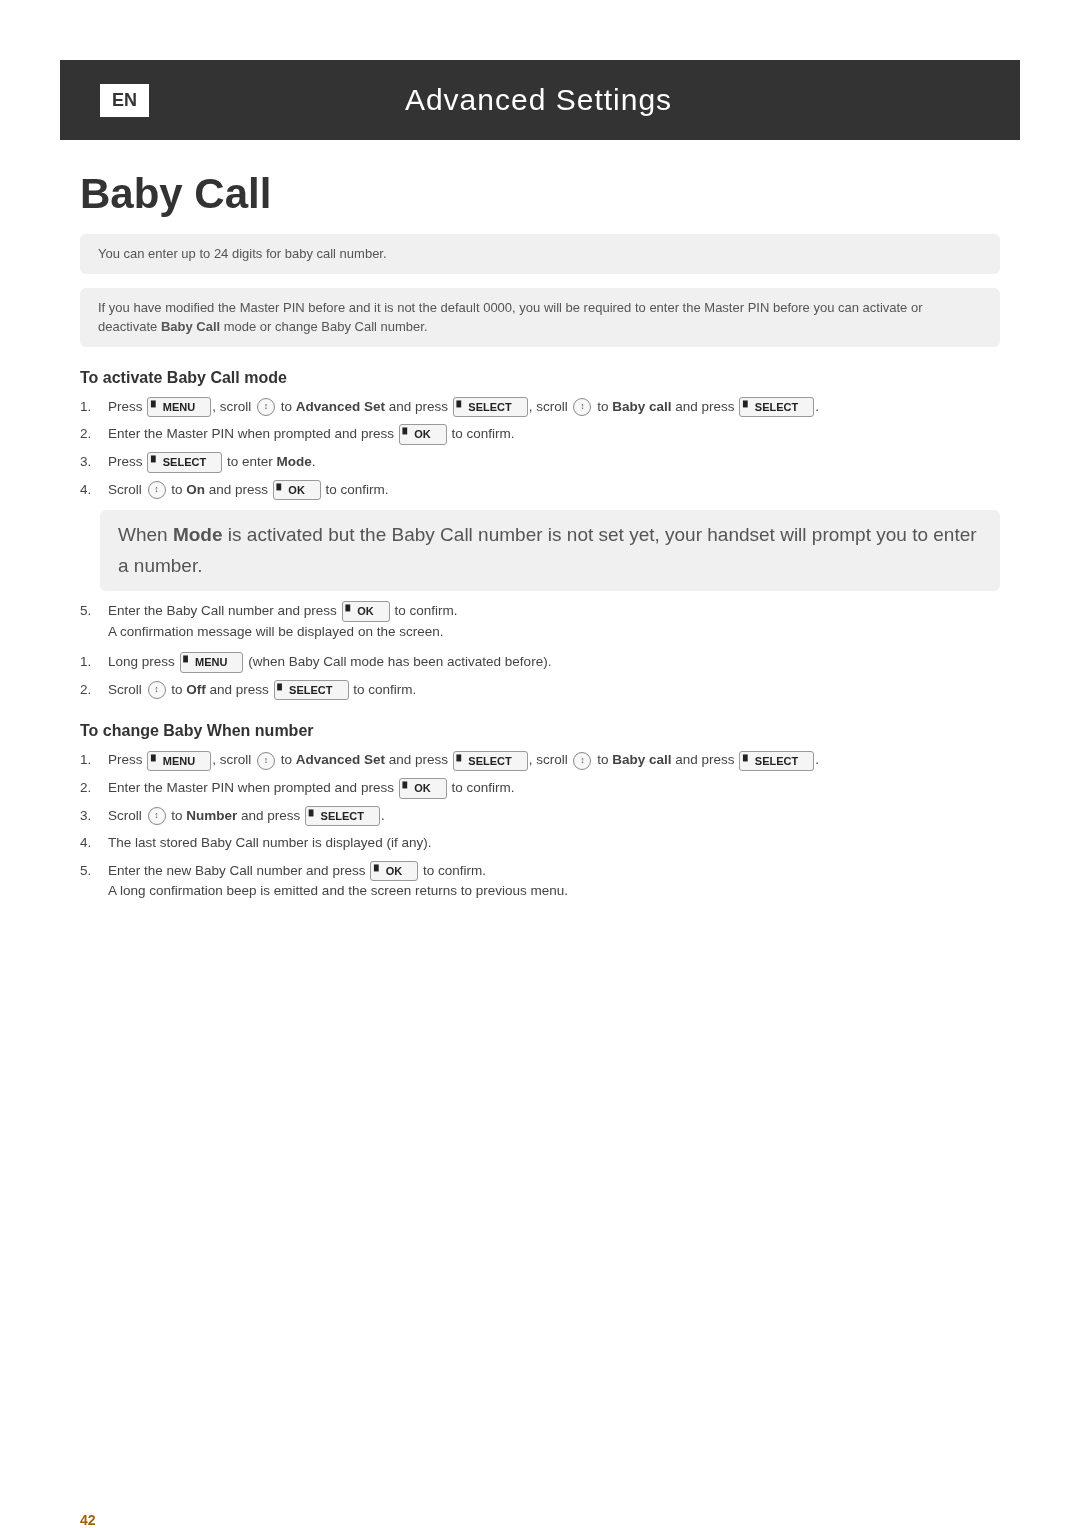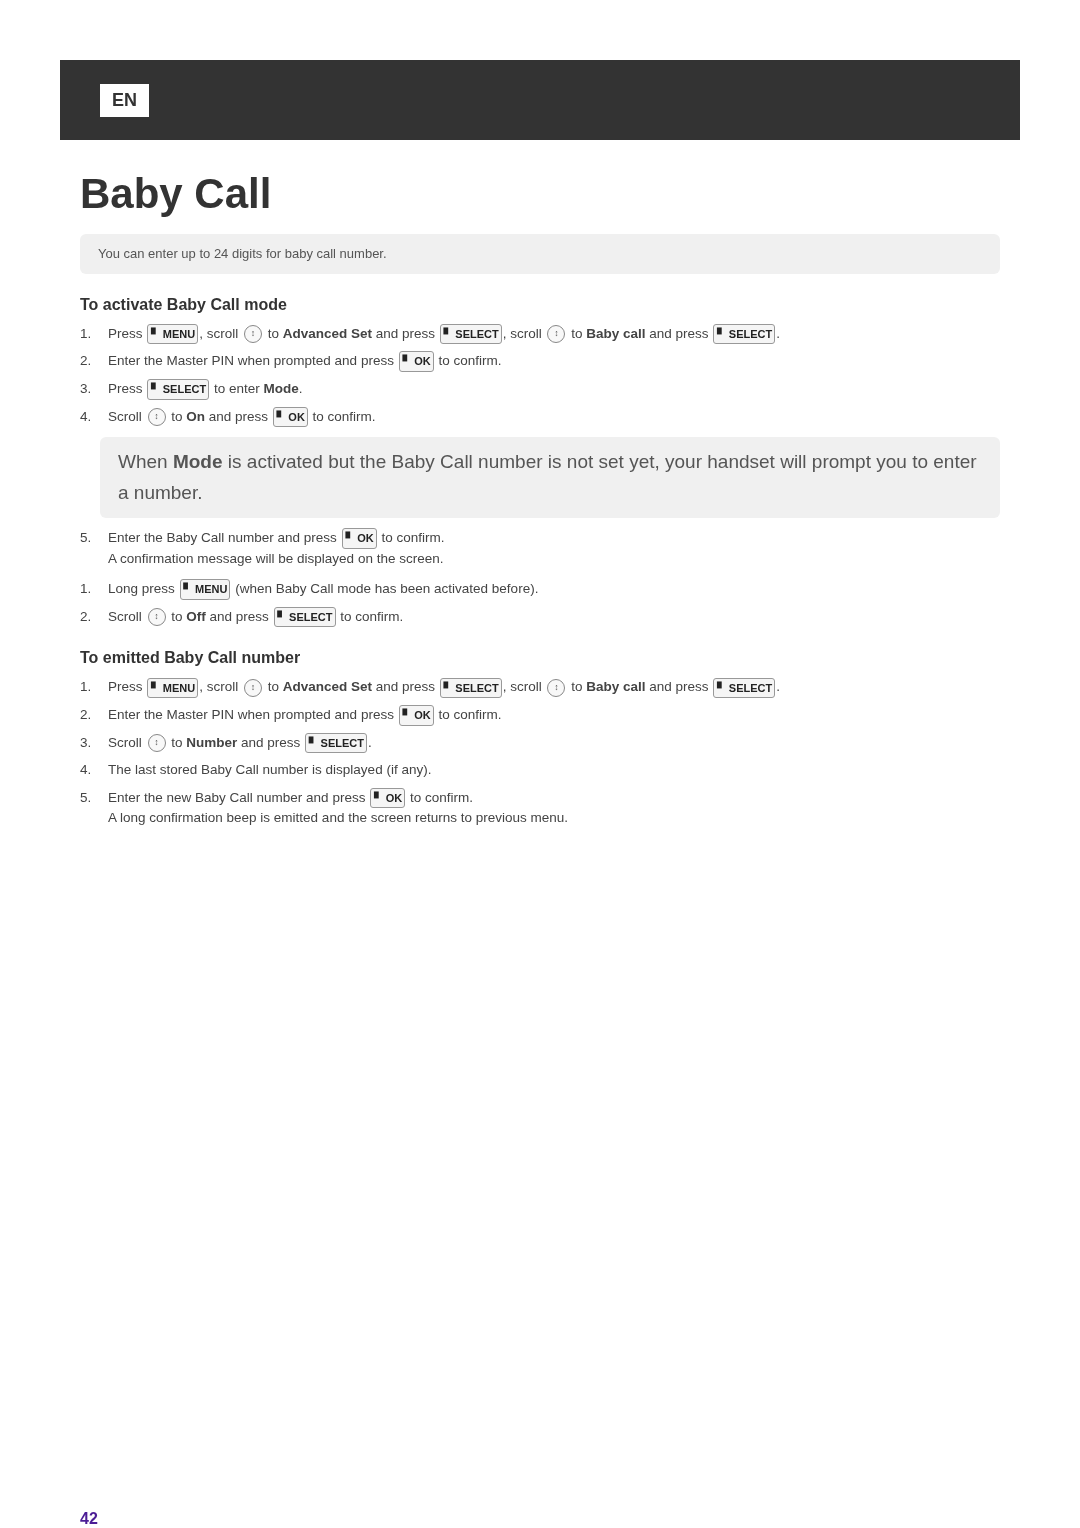--- a/index.html
+++ b/index.html
@@ -127,63 +127,67 @@
       margin: 10px 0 10px 20px;
       font-size: 19px;
       color: #555;
       line-height: 1.6;
     }
 
     .page-num {
       position: absolute;
       bottom: 60px;
       left: 80px;
-      font-size: 16px;
-      font-weight: bold;
-      color: #4c1d95;
+      font-size: 14px;
+      font-weight: bold;
+      color: #a16207;
     }
 
     .page-wrapper {
       position: relative;
       min-height: 1528px;
     }
 
     
     .key-btn {
       display: inline-flex;
       align-items: center;
       border: 1.5px solid #999;
       border-radius: 3px;
-      padding: 1px 2px 1px 3px;
+      padding: 1px 15px 1px 3px;
       font-size: 11px;
       font-weight: bold;
       color: #222;
       background: #f5f5f5;
       white-space: nowrap;
       vertical-align: middle;
       margin: 0 1px;
       gap: 3px;
     }
   </style>
 </head>
 <body>
 
 <div class="page-wrapper">
 
   <div class="header-bar">
     <div class="en-box">EN</div>
+    <div class="header-title">Advanced Settings</div>
   </div>
 
   <div class="content">
 
     <div class="page-title">Baby Call</div>
 
 
     <div class="info-box">You can enter up to 24 digits for baby call number.</div>
 
+    <div class="info-box">
+      If you have modified the Master PIN before and it is not the default 0000, you will be required to enter the Master PIN before you can activate or deactivate <strong>Baby Call</strong> mode or change Baby Call number.
+    </div>
 
     <div class="section-title">To activate Baby Call mode</div>
 
     <ol class="steps-list">
       <li>
         <span class="step-num">1.</span>
         <span class="step-content">
           Press <span class="key-btn">▘ MENU</span>, scroll <span class="scroll-icon">↕</span> to <strong>Advanced Set</strong> and press <span class="key-btn">▘ SELECT</span>, scroll <span class="scroll-icon">↕</span> to <strong>Baby call</strong> and press <span class="key-btn">▘ SELECT</span>.
         </span>
       </li>
@@ -224,21 +228,21 @@
         </span>
       </li>
       <li>
         <span class="step-num">2.</span>
         <span class="step-content">
           Scroll <span class="scroll-icon">↕</span> to <strong>Off</strong> and press <span class="key-btn">▘ SELECT</span> to confirm.
         </span>
       </li>
     </ol>
 
-    <div class="section-title">To emitted Baby Call number</div>
+    <div class="section-title">To change Baby When number</div>
 
     <ol class="steps-list">
       <li>
         <span class="step-num">1.</span>
         <span class="step-content">
           Press <span class="key-btn">▘ MENU</span>, scroll <span class="scroll-icon">↕</span> to <strong>Advanced Set</strong> and press <span class="key-btn">▘ SELECT</span>, scroll <span class="scroll-icon">↕</span> to <strong>Baby call</strong> and press <span class="key-btn">▘ SELECT</span>.
         </span>
       </li>
       <li>
         <span class="step-num">2.</span>

